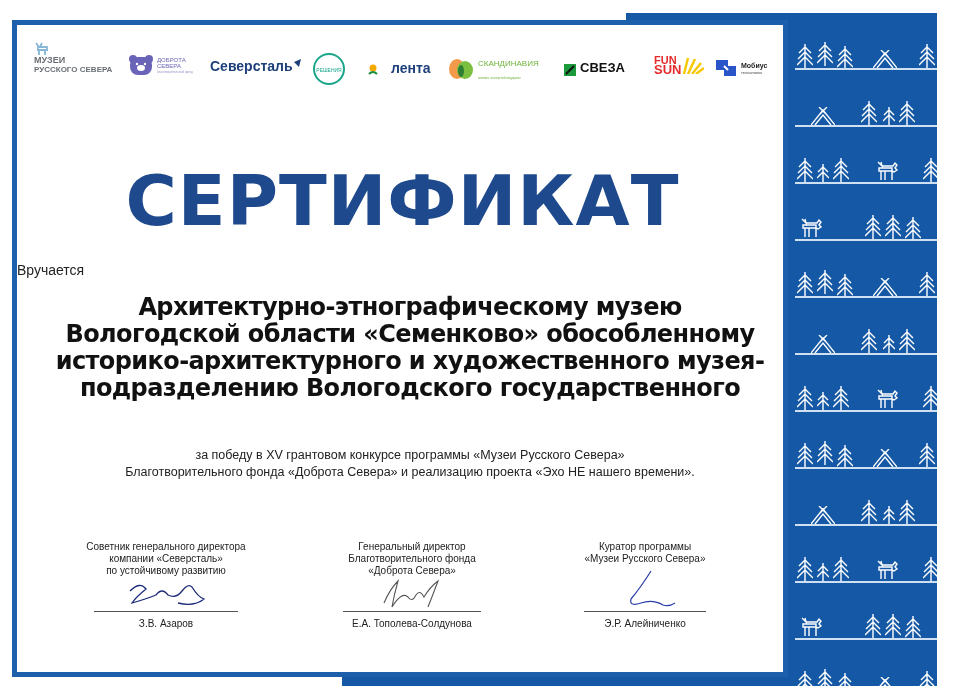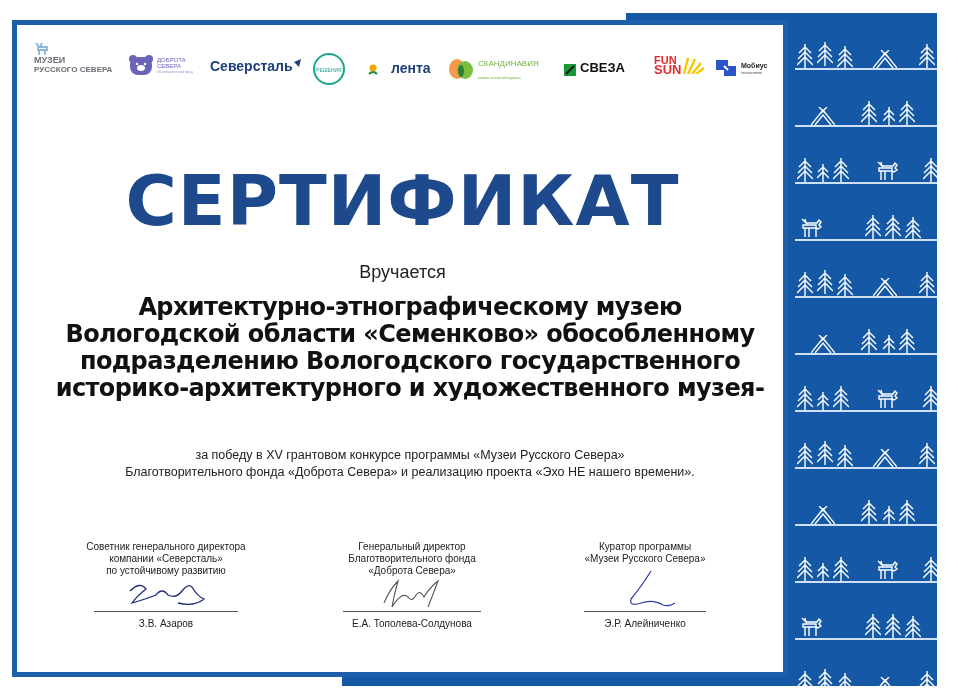--- a/index.html
+++ b/index.html
@@ -7,21 +7,21 @@
   .blue-panel{position:absolute;left:626px;top:13px;width:311px;height:673px;background:#1559a6;}
   .blue-band{position:absolute;left:342px;top:670px;width:595px;height:16px;background:#1559a6;}
   .frame{position:absolute;left:12px;top:20px;width:776px;height:657px;box-sizing:border-box;border:5px solid #1d5fab;background:#fff;}
   .pattern{position:absolute;left:795px;top:13px;width:142px;height:673px;overflow:hidden;}
   .row{position:absolute;left:0;width:142px;height:57px;}
   .row .ground{position:absolute;left:0;right:0;bottom:0;height:2px;background:#cfe0f3;}
   .row svg{position:absolute;bottom:2px;}
   .logos{position:absolute;left:30px;top:40px;width:750px;height:50px;}
   .logo{position:absolute;display:flex;align-items:center;}
   .title{position:absolute;left:17px;width:771px;top:160px;text-align:center;font-size:70px;font-weight:bold;color:#1e4a8d;letter-spacing:1px;font-family:"DejaVu Sans",sans-serif;}
-  .awarded{position:absolute;left:17px;width:771px;top:262px;text-align:center;font-size:18px;color:#222;}
+  .awarded{position:absolute;left:17px;width:771px;top:262px;font-size:14px;color:#222;}
   .recipient{position:absolute;left:40px;width:740px;top:294px;text-align:center;font-size:24px;font-weight:bold;color:#111;line-height:27px;font-family:"DejaVu Sans",sans-serif;letter-spacing:-0.6px;}
   .reason{position:absolute;left:40px;width:740px;top:447px;text-align:center;font-size:12.5px;color:#222;line-height:17px;}
   .sig{position:absolute;top:541px;width:200px;text-align:center;font-size:10px;color:#222;line-height:12px;}
   .sig .sigimg{height:48px;position:relative;}
   .sig .line{height:1px;background:#555;margin:0 auto;width:160px;}
   .sig .nm{margin-top:6px;font-size:10px;}
 </style>
 </head>
 <body>
 
@@ -349,22 +349,22 @@
     </span>
   </div>
 </div>
 
 <div class="title">СЕРТИФИКАТ</div>
 <div class="awarded">Вручается</div>
 
 <div class="recipient">
   <div>Архитектурно-этнографическому музею</div>
   <div>Вологодской области «Семенково» обособленному</div>
+  <div>историко-архитектурного и художественного музея-</div>
   <div>подразделению Вологодского государственного</div>
-  <div>историко-архитектурного и художественного музея-</div>
 </div>
 
 <div class="reason">
   <div>за победу в XV грантовом конкурсе программы «Музеи Русского Севера»</div>
   <div>Благотворительного фонда «Доброта Севера» и реализацию проекта «Эхо НЕ нашего времени».</div>
 </div>
 
 <div class="sig" style="left:66px;">
   <div>Советник генерального директора</div>
   <div>компании «Северсталь»</div>

